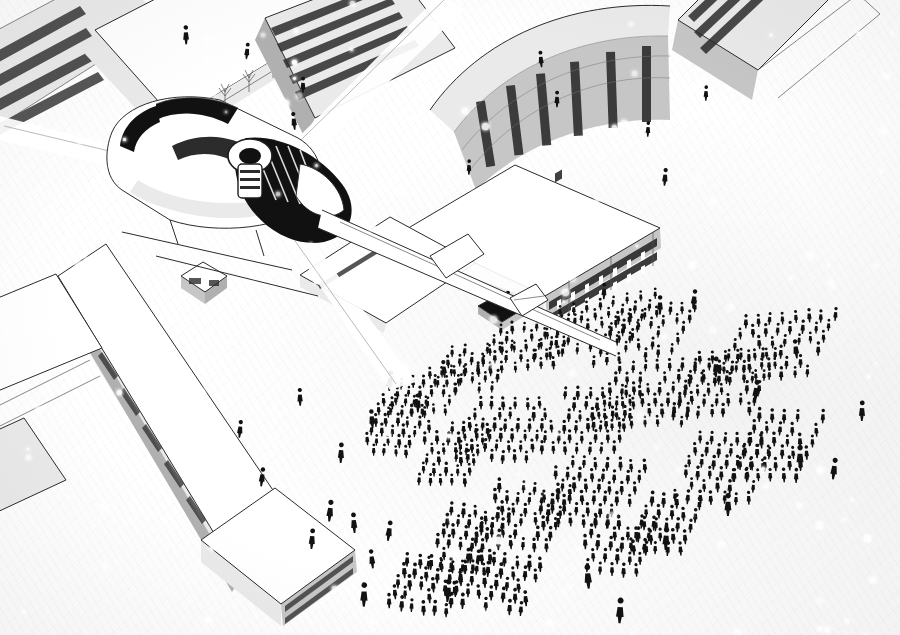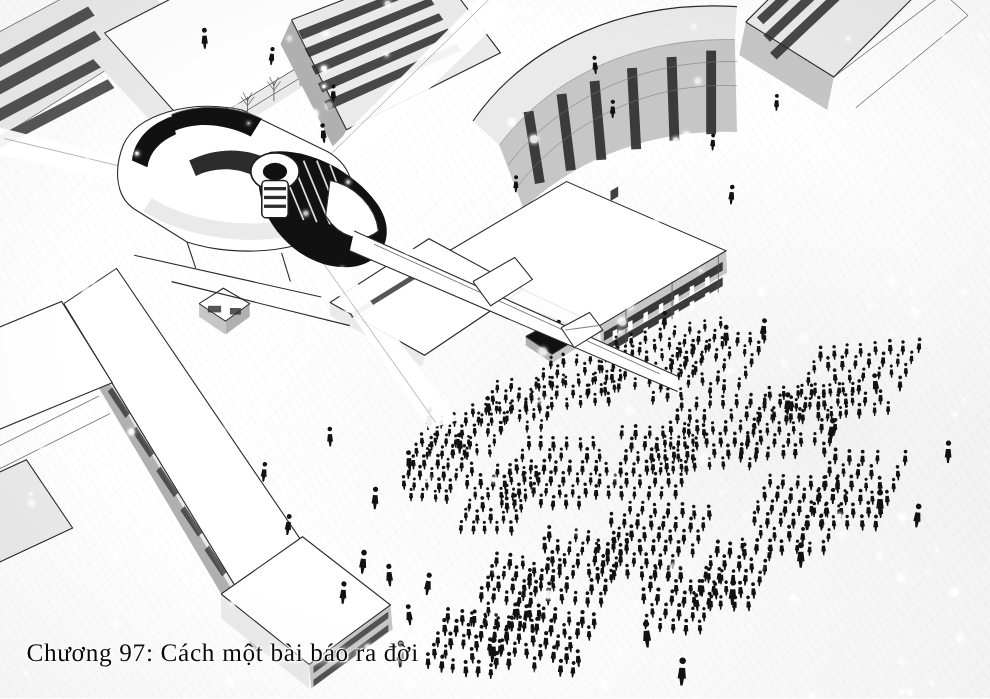--- a/index.html
+++ b/index.html
@@ -2782,15 +2782,14 @@
       <div class="flake" style="width: 6.2px; height: 6.2px; left: 621px; top: 120px; opacity: 0.81;"></div>
       <div class="flake" style="width: 6.5px; height: 6.5px; left: 75px; top: 261px; opacity: 0.66;"></div>
       <div class="flake" style="width: 4.4px; height: 4.4px; left: 689px; top: 513px; opacity: 0.76;"></div>
       <div class="flake" style="width: 4.1px; height: 4.1px; left: 629px; top: 22px; opacity: 0.59;"></div>
       <div class="flake" style="width: 2px; height: 2px; left: 809px; top: 303px; opacity: 1;"></div>
       <div class="flake" style="width: 2.2px; height: 2.2px; left: 273px; top: 410px; opacity: 0.89;"></div>
     </div>
 
   <div class="vign"></div>
 
-  <div id="caption">Chương 97: Cách một bài báo ra đời</div>
 
 </div>
 
 </body></html>

